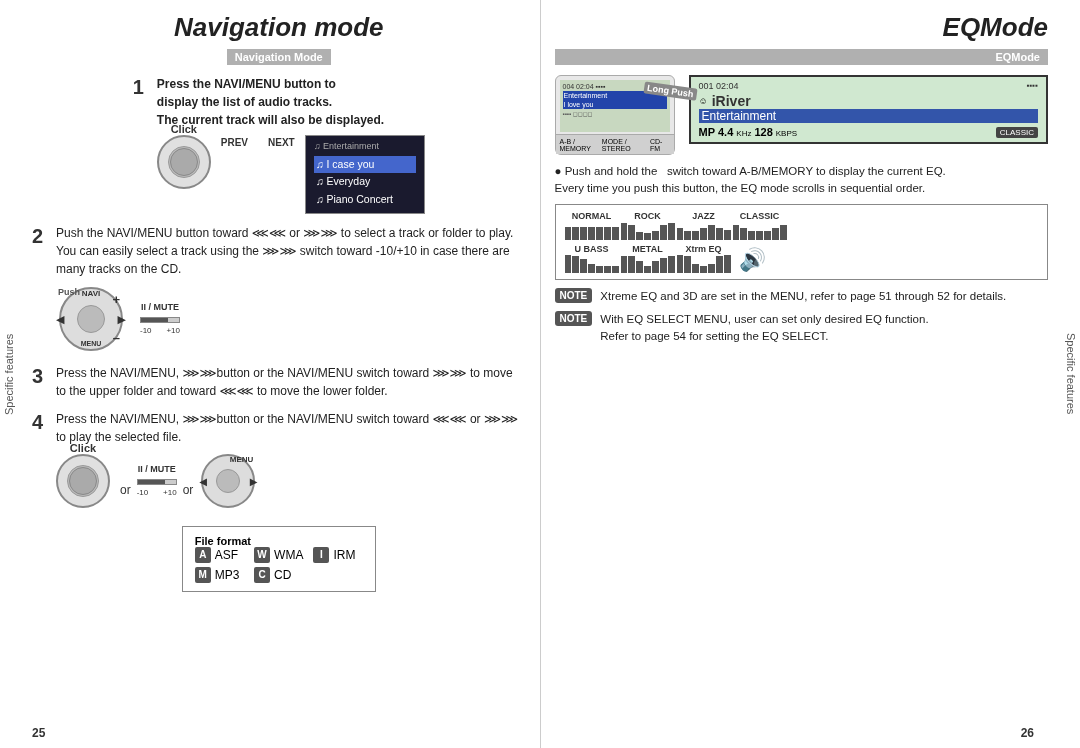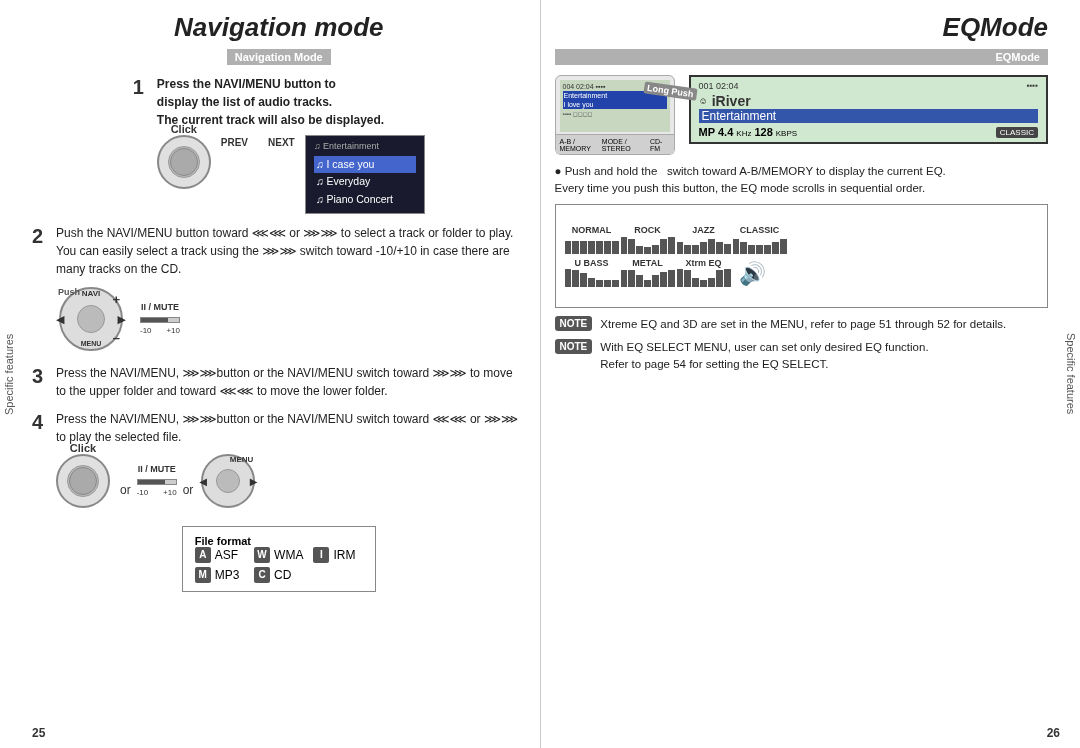--- a/index.html
+++ b/index.html
@@ -66,21 +66,21 @@
 
     
     .page-number {
       position: absolute;
       bottom: 8px;
       font-size: 12px;
       font-weight: bold;
       color: #333;
     }
     .page-number-left { left: 14px; }
-    .page-number-right { right: 2px; }
+    .page-number-right { right: 28px; }
 
     
     .step {
       display: flex;
       margin-bottom: 10px;
       align-items: flex-start;
       gap: 8px;
     }
     .step-number {
       font-size: 20px;
@@ -563,21 +563,21 @@
         </div>
       </div>
     </div>
   </div>
 
   <div style="font-size:11.5px; line-height:1.5; margin-bottom:6px; color:#222;">
     ● Push and hold the &nbsp; switch toward A-B/MEMORY to display the current EQ.<br>
     Every time you push this button, the EQ mode scrolls in sequential order.
   </div>
 
-  <div style="border:1px solid #888; padding:20px 8px; margin-bottom:8px;">
+  <div style="border:1px solid #888; padding:6px 8px; margin-bottom:8px;">
 
     <div style="display:flex; gap:0; margin-bottom:4px;">
       <div class="eq-mode-item">
         <div class="eq-mode-label">NORMAL</div>
         <div class="eq-mode-bars">
           <div class="eq-mode-bar" style="height:70%;"></div>
           <div class="eq-mode-bar" style="height:70%;"></div>
           <div class="eq-mode-bar" style="height:70%;"></div>
           <div class="eq-mode-bar" style="height:70%;"></div>
           <div class="eq-mode-bar" style="height:70%;"></div>

